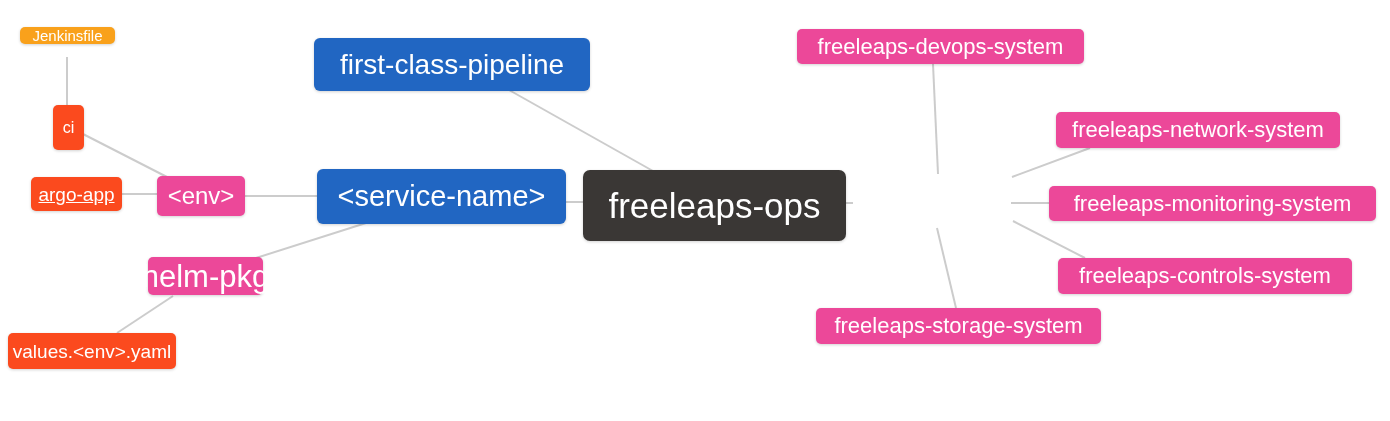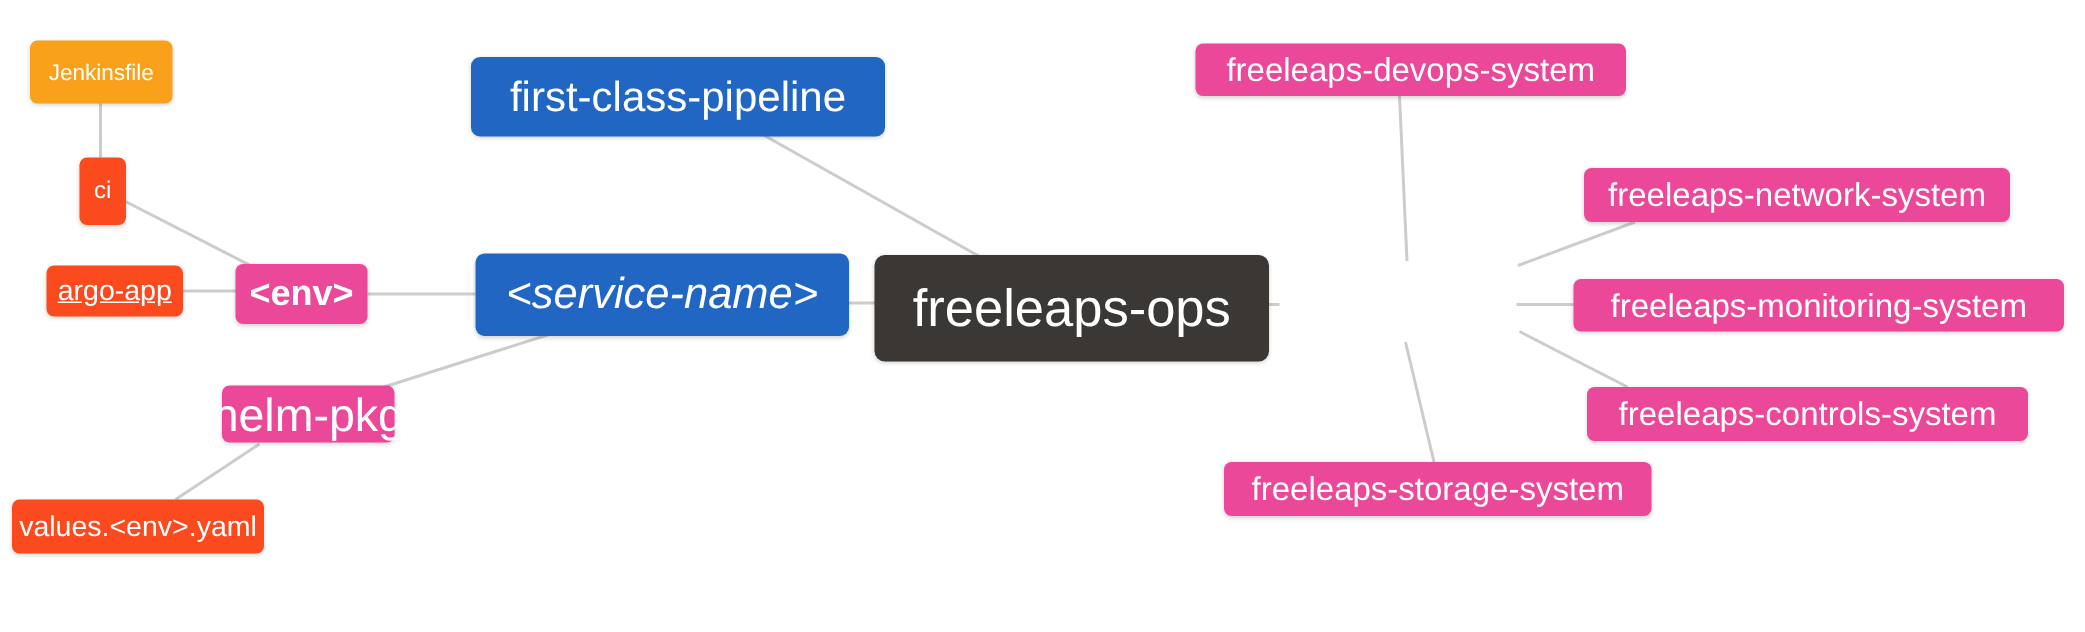--- a/index.html
+++ b/index.html
@@ -42,28 +42,28 @@
     cursor: default;
     line-height: 1;
   }
   .node.root   { background: #3a3735; border-radius: 7px; }
   .node.blue   { background: #2166c2; border-radius: 6px; }
   .node.green  { background: #ec4899; }
   .node.red    { background: #fb4a1e; }
   .node.amber  { background: #f9a11b; }
 
   
-  #n-jenkinsfile          { left: 20px;   top: 27px;  width: 95px;  height: 42px; font-size: 15px; }
+  #n-jenkinsfile          { left: 20px;   top: 27px;  width: 95px;  height: 17px; font-size: 15px; }
   #n-ci                   { left: 53px;   top: 105px; width: 31px;  height: 45px; font-size: 16px; }
   #n-argo-app             { left: 31px;   top: 177px; width: 91px;  height: 34px; font-size: 19px; text-decoration: underline; }
-  #n-env                  { left: 157px;  top: 176px; width: 88px;  height: 40px; font-size: 24px; font-weight: bold; }
+  #n-env                  { left: 157px;  top: 176px; width: 88px;  height: 40px; font-size: 24px; }
   #n-helm-pkg             { left: 148px;  top: 257px; width: 115px; height: 38px; font-size: 31px; }
   #n-values-env-yaml      { left: 8px;    top: 333px; width: 168px; height: 36px; font-size: 19px; }
   #n-first-class-pipeline { left: 314px;  top: 38px;  width: 276px; height: 53px; font-size: 28px; }
-  #n-service-name         { left: 317px;  top: 169px; width: 249px; height: 55px; font-size: 29px; font-style: italic; }
+  #n-service-name         { left: 317px;  top: 169px; width: 249px; height: 55px; font-size: 29px; }
   #n-freeleaps-ops        { left: 583px;  top: 170px; width: 263px; height: 71px; font-size: 35px; }
   #n-manifests            { left: 852px;  top: 174px; width: 159px; height: 54px; font-size: 28px; }
   #n-devops-system        { left: 797px;  top: 29px;  width: 287px; height: 35px; font-size: 22px; }
   #n-network-system       { left: 1056px; top: 112px; width: 284px; height: 36px; font-size: 22px; }
   #n-monitoring-system    { left: 1049px; top: 186px; width: 327px; height: 35px; font-size: 22px; }
   #n-controls-system      { left: 1058px; top: 258px; width: 294px; height: 36px; font-size: 22px; }
   #n-storage-system       { left: 816px;  top: 308px; width: 285px; height: 36px; font-size: 22px; }
 </style>
 </head>
 <body>

